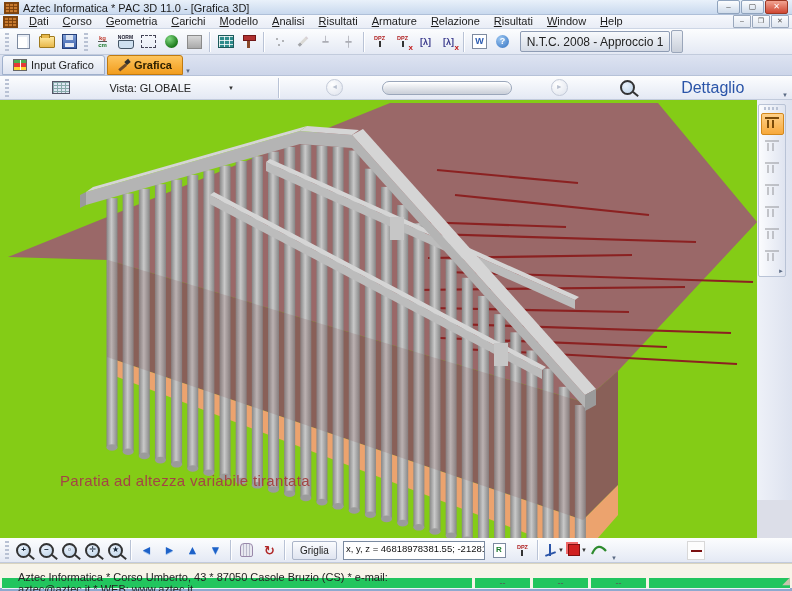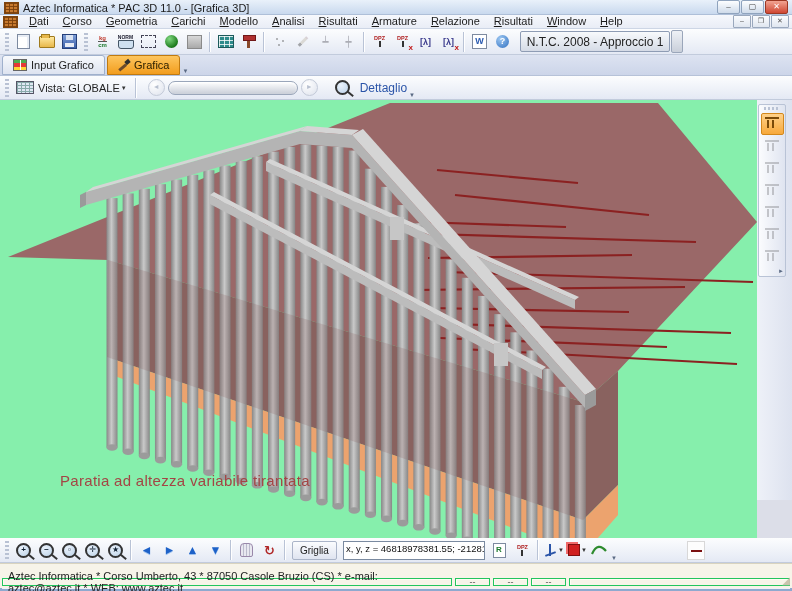--- a/index.html
+++ b/index.html
@@ -69,41 +69,41 @@
   .ic-word{width:13px;height:13px;background:#fff;border:1px solid #7d8aa0;font-size:9px;font-weight:bold;color:#2a5ab0;text-align:center;line-height:13px;}
   .ic-help{width:13px;height:13px;border-radius:50%;background:radial-gradient(circle at 35% 30%,#9ec8f2,#2f6fc0);color:#fff;font-weight:bold;font-size:9px;text-align:center;line-height:13px;}
   .combo{width:148px;height:19px;margin-left:6px;border:1px solid #8e9cb4;border-radius:2px;
          background:linear-gradient(#f8fafc,#d5dbe6);font-size:12px;color:#222;display:flex;align-items:center;justify-content:center;}
   .combo-scroll{width:10px;height:21px;border:1px solid #9aa6ba;background:linear-gradient(#eef1f6,#c9cfda);margin-left:1px;border-radius:2px;}
 
   
   #tabrow{top:55px;height:21px;background:linear-gradient(#dde3f1,#ccd5e9);display:flex;align-items:flex-end;padding:0 2px;border-bottom:1px solid #b6c2d8;}
   .tab{height:18px;display:flex;align-items:center;gap:4px;padding:0 10px;font-size:11px;border:1px solid #9fb0cc;
        border-radius:3px 3px 0 0;background:linear-gradient(#f7f9fc,#dde3f0);color:#222;margin-right:2px;}
-  .tab.active{background:linear-gradient(#fdc55e,#f29d1e);border-color:#c07a10;font-weight:normal;color:#2d2000;}
+  .tab.active{background:linear-gradient(#fdc55e,#f29d1e);border-color:#c07a10;font-weight:bold;color:#2d2000;}
   .ic-inputgr{width:12px;height:10px;border:1px solid #666;background:linear-gradient(90deg,transparent 49%,#fff 49% 56%,transparent 56%),linear-gradient(#4caf50 0 33%,#e53935 33% 66%,#fdd835 66%);}
   .ic-brush{width:12px;height:12px;position:relative;}
   .ic-brush::before{content:"";position:absolute;width:9px;height:2.5px;background:#6b4a2b;transform:rotate(-40deg);top:7px;left:0;}
   .ic-brush::after{content:"";position:absolute;width:5px;height:4px;background:#2f2f2f;right:0;top:1px;transform:rotate(-40deg);}
 
   
-  #vistarow{top:76px;height:24px;display:flex;align-items:center;padding:0 2px;font-size:11px;color:#222;}
+  #vistarow{top:76px;height:24px;display:flex;align-items:center;padding:0 2px;font-size:11px;color:#222;justify-content:space-between;}
   .ic-grid3d{width:16px;height:11px;border:1px solid #556;background:#dfe7f3;
              background-image:linear-gradient(#8aa 1px,transparent 1px),linear-gradient(90deg,#8aa 1px,transparent 1px);
              background-size:4px 3px;margin:0 4px;}
   .rbtn{width:15px;height:15px;border-radius:50%;border:1px solid #c3cad8;background:radial-gradient(circle at 35% 30%,#fff,#dde2ec);
         color:#b8c0cf;font-size:7px;text-align:center;line-height:14px;margin:0 3px;}
   .slider{width:128px;height:12px;border:1px solid #9aa6ba;border-radius:7px;background:linear-gradient(#ffffff,#c9ced8);box-shadow:inset 0 1px 2px #fff;}
   .mag{width:11px;height:11px;border:2px solid #333;border-radius:50%;position:relative;background:radial-gradient(circle at 35% 30%,#eaf2fb,#bcd2e8);}
   .mag::after{content:"";position:absolute;width:7px;height:2px;background:#333;right:-6px;bottom:-2px;transform:rotate(40deg);}
   .mag .sign{position:absolute;left:0;top:-1px;width:100%;text-align:center;font-size:8px;font-weight:bold;color:#123;line-height:11px;}
-  .lbl-blue{color:#2a54a8;font-size:12px;margin:0 2px 0 10px;}
-
-  
-  #canvas{top:100px;height:438px;background:#86efac;}
+  .lbl-blue{color:#2a54a8;font-size:16px;margin:0 2px 0 10px;}
+
+  
+  #canvas{top:100px;height:438px;background:#84cc16;}
   #scene-svg{position:absolute;left:0;top:0;}
   #caption{position:absolute;left:60px;top:372px;font-size:15px;letter-spacing:.3px;}
   #rightstrip{position:absolute;left:757px;top:0;width:35px;height:438px;background:linear-gradient(90deg,#eef1f8,#dde2ef);}
   #rightstrip .corner{position:absolute;bottom:0;left:0;width:35px;height:38px;background:#dcdee8;}
   #vtoolbar{position:absolute;left:1px;top:4px;width:26px;background:linear-gradient(90deg,#fbfcfe,#dfe4f0);
             border:1px solid #b9c3d6;border-radius:2px;padding:2px 0;display:flex;flex-direction:column;align-items:center;}
   .vgrip{width:16px;height:3px;background:repeating-linear-gradient(90deg,#b9c2d4 0 2px,transparent 2px 4px);margin-bottom:2px;}
   .vbtn{width:21px;height:20px;display:flex;align-items:center;justify-content:center;border-radius:2px;margin:1px 0;}
   .vbtn.active{background:linear-gradient(#ffd189,#f7a93c);border:1px solid #d3881c;}
   .pileico{width:14px;height:12px;border-top:2px solid #7a7f90;position:relative;}
@@ -129,21 +129,21 @@
   .ic-axes::before{content:"";position:absolute;left:2px;bottom:2px;width:11px;height:2px;background:#2a54a8;transform:rotate(-20deg);}
   .ic-axes::after{content:"";position:absolute;left:6px;bottom:1px;width:2px;height:12px;background:#2a54a8;}
   .ic-cube{width:10px;height:10px;background:#d02020;border:1px solid #801010;box-shadow:-2px -2px 0 #f06a6a;margin-left:2px;}
   .ind-red{position:absolute;left:687px;top:3px;width:16px;height:17px;background:#fdfdfd;border:1px solid #d8d8d8;
            display:flex;align-items:center;justify-content:center;}
   .ind-red span{display:block;width:11px;height:2px;background:#7a1010;}
 
   
   #statusbar{top:563px;height:25px;background:#f7f4e9;border-top:1px solid #d9d4bf;display:flex;align-items:stretch;
              padding:2px 2px;font-size:11px;color:#222;gap:3px;}
-  .pane{border:1px solid #22c55e;box-shadow:inset 1px 1px 0 #fffdf4;display:flex;align-items:center;padding:0 5px;margin-top:12px;}
+  .pane{border:5px solid #22c55e;box-shadow:inset 1px 1px 0 #fffdf4;display:flex;align-items:center;padding:0 11px;margin-top:12px;}
   .pane.small{width:23px;justify-content:center;color:#555;font-size:9px;}
   .pane.main{width:438px;}
   .pane.big{flex:1;}
   .gripcorner{position:absolute;right:2px;bottom:2px;font-size:10px;color:#c9c4ae;}
 </style>
 </head>
 <body>
 
 <div class="app">
 

